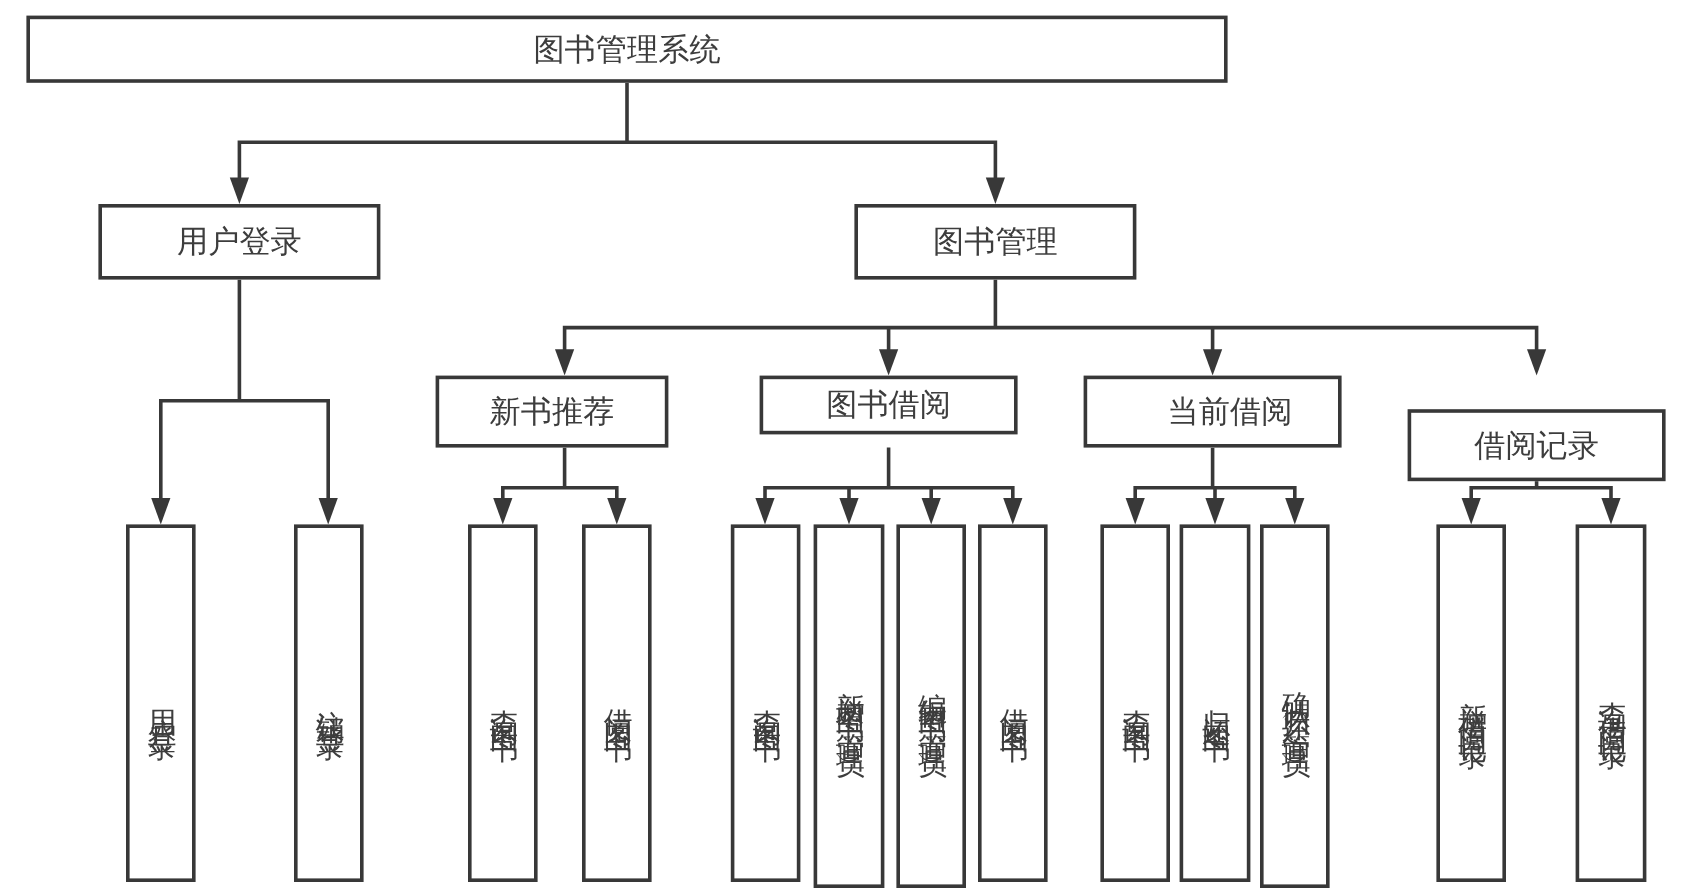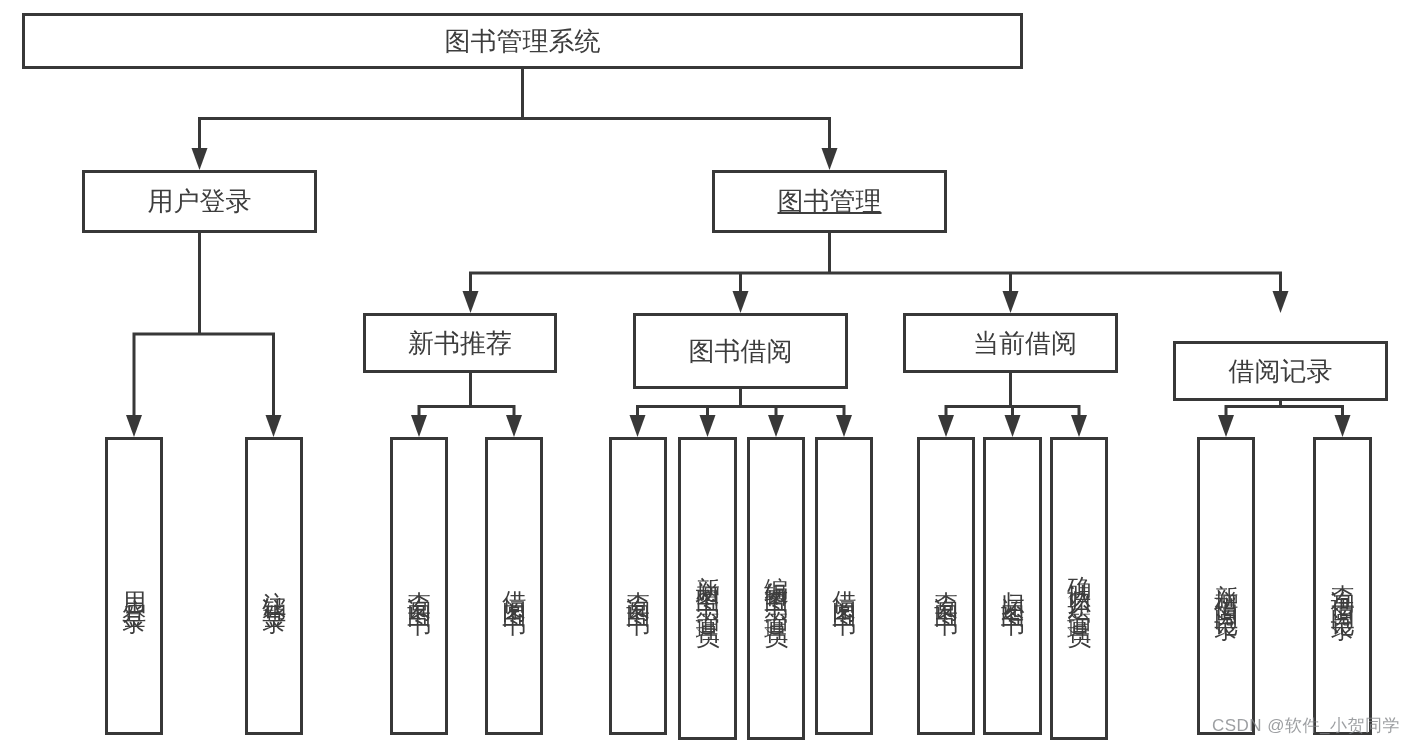--- a/index.html
+++ b/index.html
@@ -104,24 +104,24 @@
       <polygon points="1004.5,415 1020.5,415 1012.5,437"></polygon>
       <polygon points="1071,415 1087,415 1079,437"></polygon>
       <polygon points="1218,415 1234,415 1226,437"></polygon>
       <polygon points="1334.5,415 1350.5,415 1342.5,437"></polygon>
     </g>
   </svg>
 
   <div class="box" style="left:22px; top:13px; width:1001px; height:56px;">图书管理系统</div>
 
   <div class="box" style="left:82px; top:170px; width:235px; height:63px;">用户登录</div>
-  <div class="box" style="left:712px; top:170px; width:235px; height:63px;text-decoration:underline;">图书管理</div>
+  <div class="box" style="left:712px; top:170px; width:235px; height:63px;">图书管理</div>
 
   <div class="box" style="left:363px; top:313px; width:194px; height:60px;">新书推荐</div>
-  <div class="box" style="left:633px; top:313px; width:215px; height:76px;">图书借阅</div>
+  <div class="box" style="left:633px; top:313px; width:215px; height:49px;">图书借阅</div>
   <div class="box" style="left:903px; top:313px; width:215px; height:60px;padding-left:29px;">当前借阅</div>
   <div class="box" style="left:1173px; top:313px; width:215px; height:60px;margin-top:28px;">借阅记录</div>
 
   <div class="box vbox" style="left:105px; top:437px; width:58px; height:298px;">用户登录</div>
   <div class="box vbox" style="left:245px; top:437px; width:58px; height:298px;">注销登录</div>
 
   <div class="box vbox" style="left:390px; top:437px; width:58px; height:298px;">查询图书</div>
   <div class="box vbox" style="left:485px; top:437px; width:58px; height:298px;">借阅图书</div>
 
   <div class="box vbox" style="left:609px; top:437px; width:58px; height:298px;">查询图书</div>
@@ -129,15 +129,14 @@
   <div class="box vbox" style="left:747px; top:437px; width:58px; height:303px;">编辑图书（管理员）</div>
   <div class="box vbox" style="left:815px; top:437px; width:58px; height:298px;">借阅图书</div>
 
   <div class="box vbox" style="left:917px; top:437px; width:58px; height:298px;">查询图书</div>
   <div class="box vbox" style="left:983px; top:437px; width:59px; height:298px;">归还图书</div>
   <div class="box vbox" style="left:1050px; top:437px; width:58px; height:303px;">确认归还（管理员）</div>
 
   <div class="box vbox" style="left:1197px; top:437px; width:58px; height:298px;">新增借阅记录</div>
   <div class="box vbox" style="left:1313px; top:437px; width:59px; height:298px;">查询借阅记录</div>
 
-  <div class="watermark">CSDN @软件_小贺同学</div>
 
 </div>
 
 </body></html>

